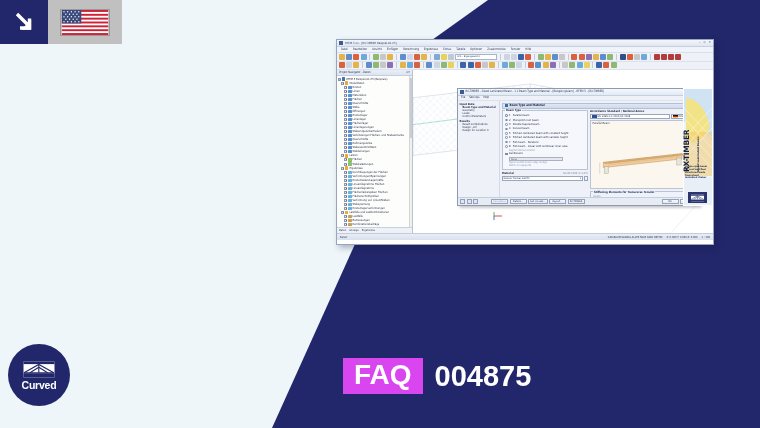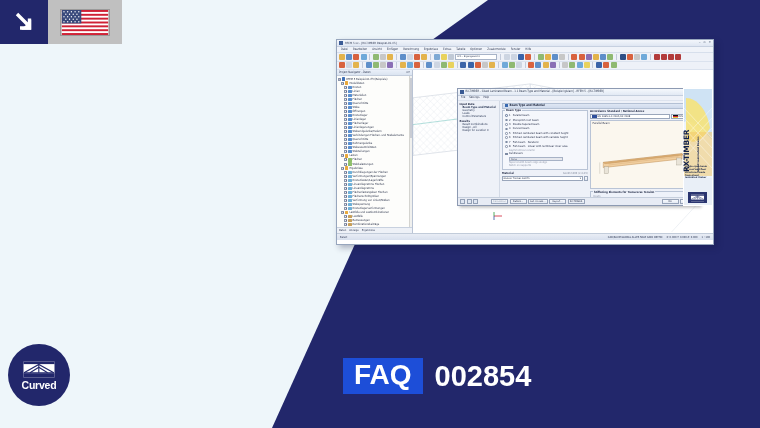--- a/index.html
+++ b/index.html
@@ -80,21 +80,21 @@
   }
 
   
   .faq-row {
     position: absolute;
     left: 343px; top: 358px;
     display: flex; align-items: center; gap: 12px;
     z-index: 7;
   }
   .faq-badge {
-    background: #1d4ed8;
+    background: #d946ef;
     color: #ffffff;
     font-size: 28px; font-weight: bold;
     padding: 3px 11px 5px 11px;
     line-height: 1;
     letter-spacing: 0px;
   }
   .faq-num {
     color: #ffffff;
     font-size: 29px; font-weight: bold;
     letter-spacing: 0px;
@@ -466,21 +466,21 @@
         <path d="M16.8 4.4 L16.8 12.8"></path>
         <path d="M8 12.8 L16.8 7.2 M25.6 12.8 L16.8 7.2"></path>
         <path d="M2 12.8 L31.8 12.8"></path>
       </g>
     </svg>
     <div class="logo-text">Curved</div>
   </div>
 
   <div class="faq-row">
     <div class="faq-badge">FAQ</div>
-    <div class="faq-num">002854</div>
+    <div class="faq-num">004875</div>
   </div>
 
   <div id="shot">
 
     <div class="app-titlebar">
       <div class="tb-ico"></div>
       <div class="app-title-txt">RFEM 5.xx - [RX-TIMBER Beispiel-01.rf5]</div>
       <div class="win-btns">
         <span>–</span>
         <span>▫</span>

